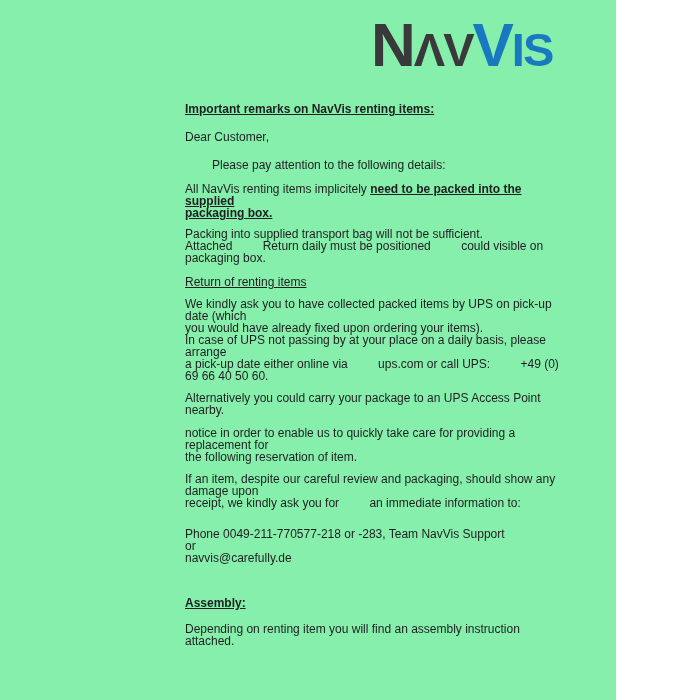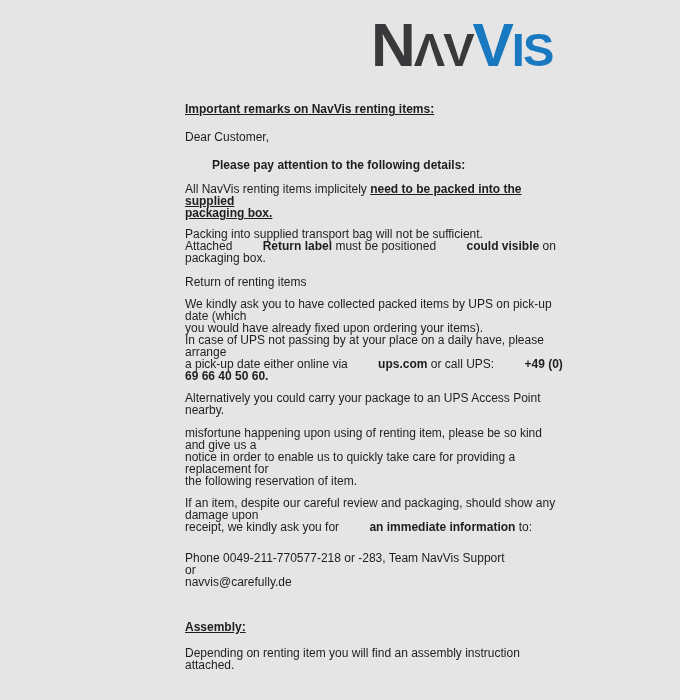--- a/index.html
+++ b/index.html
@@ -8,23 +8,23 @@
     background: #ffffff;
   }
   body {
     width: 700px;
     height: 700px;
     font-family: "Liberation Sans", sans-serif;
     color: #1e1e20;
   }
   .page {
     position: relative;
-    width: 680px;
+    width: 616px;
     height: 700px;
-    background: #e5e5e5;
+    background: #86efac;
     overflow: hidden;
   }
 
   
   .logo {
     position: absolute;
     left: 371px;
     top: 10px;
     white-space: nowrap;
     font-weight: bold;
@@ -49,22 +49,22 @@
   }
   .para { margin: 0 0 12px 0; }
   .mb9  { margin-bottom: 9px; }
   .mb10 { margin-bottom: 10px; }
   .mb11 { margin-bottom: 11px; }
   .mb14 { margin-bottom: 14px; }
   .mb16 { margin-bottom: 16px; }
   .mb19 { margin-bottom: 19px; }
   .mb33 { margin-bottom: 33px; }
   .line { display: block; }
-  .b { font-weight: bold; padding-left: 27px; }
-  .u { }
+  .b { font-weight: normal; padding-left: 27px; }
+  .u { text-decoration: underline; }
   .bu { font-weight: bold; text-decoration: underline; }
   .contact-block {
     width: 330px;
   }
 </style>
 </head>
 <body>
 
 <div class="page">
 
@@ -81,36 +81,35 @@
 
     <div class="para b">Please pay attention to the following details:</div>
 
     <div class="para mb9">
       <span class="line"><span>All NavVis renting items implicitely </span><span class="bu">need to be packed into the supplied</span></span>
       <span class="line bu">packaging box.</span>
     </div>
 
     <div class="para">
       <span class="line">Packing into supplied transport bag will not be sufficient.</span>
-      <span class="line"><span>Attached </span><span class="b">Return label</span><span> must be positioned </span><span class="b">could visible</span><span> on packaging box.</span></span>
+      <span class="line"><span>Attached </span><span class="b">Return daily</span><span> must be positioned </span><span class="b">could visible</span><span> on packaging box.</span></span>
     </div>
 
     <div class="para mb10 u">Return of renting items</div>
 
     <div class="para mb10">
       <span class="line">We kindly ask you to have collected packed items by UPS on pick-up date (which</span>
       <span class="line">you would have already fixed upon ordering your items).</span>
-      <span class="line">In case of UPS not passing by at your place on a daily have, please arrange</span>
+      <span class="line">In case of UPS not passing by at your place on a daily basis, please arrange</span>
       <span class="line"><span>a pick-up date either online via </span><span class="b">ups.com</span><span> or call UPS: </span><span class="b">+49 (0) 69 66 40 50 60.</span></span>
     </div>
 
     <div class="para mb11">Alternatively you could carry your package to an UPS Access Point nearby.</div>
 
     <div class="para mb10">
-      <span class="line">misfortune happening upon using of renting item, please be so kind and give us a</span>
       <span class="line">notice in order to enable us to quickly take care for providing a replacement for</span>
       <span class="line">the following reservation of item.</span>
     </div>
 
     <div class="para mb19">
       <span class="line">If an item, despite our careful review and packaging, should show any damage upon</span>
       <span class="line"><span>receipt, we kindly ask you for </span><span class="b">an immediate information</span><span> to:</span></span>
     </div>
 
     <div class="para mb33 contact-block">

